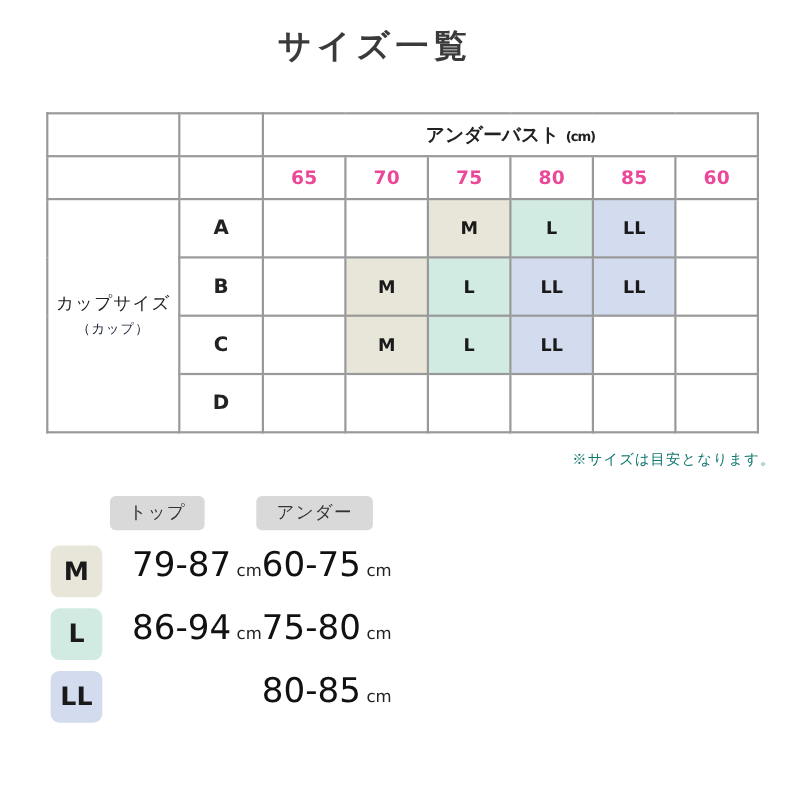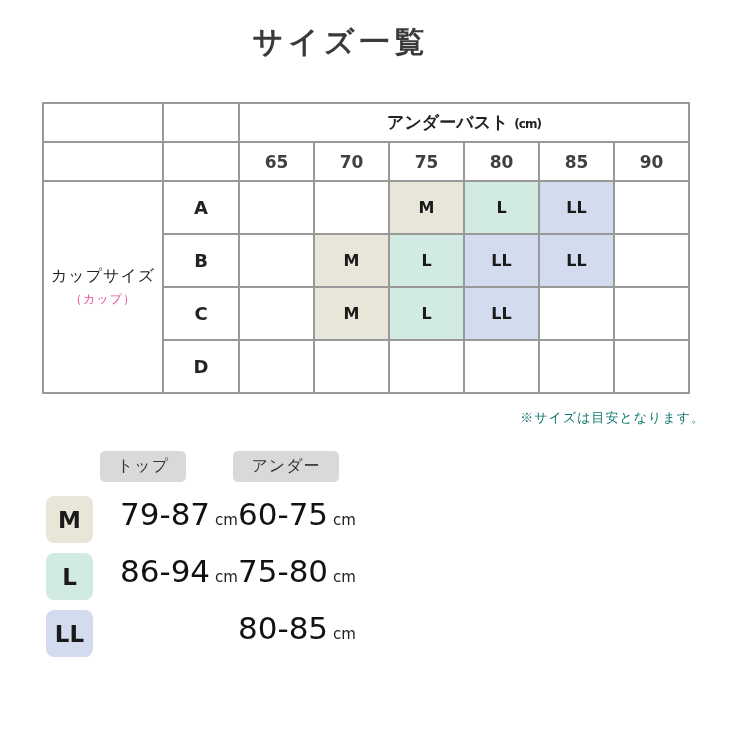--- a/index.html
+++ b/index.html
@@ -18,24 +18,24 @@
     position:absolute;left:42px;top:102px;border-collapse:collapse;table-layout:fixed;
   }
   .matrix td{
     border:2px solid var(--c-border);text-align:center;vertical-align:middle;
     padding:0;background:#fff;
   }
   .r-head td{height:37px;border-radius:13px;}
   .r-body td{height:51px;}
   .underbust-head{font-weight:bold;font-size:17px;color:#222;}
   .unit{font-size:12px;font-weight:bold;letter-spacing:-1px;}
-  .bust-val{font-weight:bold;font-size:17px;color:#404040;}
+  .bust-val{font-weight:bold;font-size:17px;color:#ec4899;}
   .cup-letter{font-weight:bold;font-size:18px;color:#222;}
   .cup-label-main{font-size:16px;color:#222;letter-spacing:1px;}
-  .cup-label-sub{font-size:12px;color:#ec4899;margin-top:4px;letter-spacing:1px;}
+  .cup-label-sub{font-size:12px;color:#0f172a;margin-top:4px;letter-spacing:1px;}
   .size-cell{font-weight:bold;font-size:16px;color:#1a1a1a;}
   .val-m{background:var(--c-m) !important;}
   .val-l{background:var(--c-l) !important;}
   .val-ll{background:var(--c-ll) !important;}
   
   .note{
     position:absolute;top:409px;right:25px;
     font-family:"DejaVu Serif","Liberation Serif",serif;
     font-size:13px;color:#0f766e;letter-spacing:1px;
   }
@@ -91,21 +91,21 @@
         </td>
       </tr>
       <tr class="r-head">
         <td></td>
         <td></td>
         <td class="bust-val">65</td>
         <td class="bust-val">70</td>
         <td class="bust-val">75</td>
         <td class="bust-val">80</td>
         <td class="bust-val">85</td>
-        <td class="bust-val">90</td>
+        <td class="bust-val">60</td>
       </tr>
       <tr class="r-body">
         <td rowspan="4">
           <div class="cup-label-main">カップサイズ</div>
           <div class="cup-label-sub">（カップ）</div>
         </td>
         <td class="cup-letter">A</td>
         <td class="size-cell"></td>
         <td class="size-cell"></td>
         <td class="size-cell val-m">M</td>

